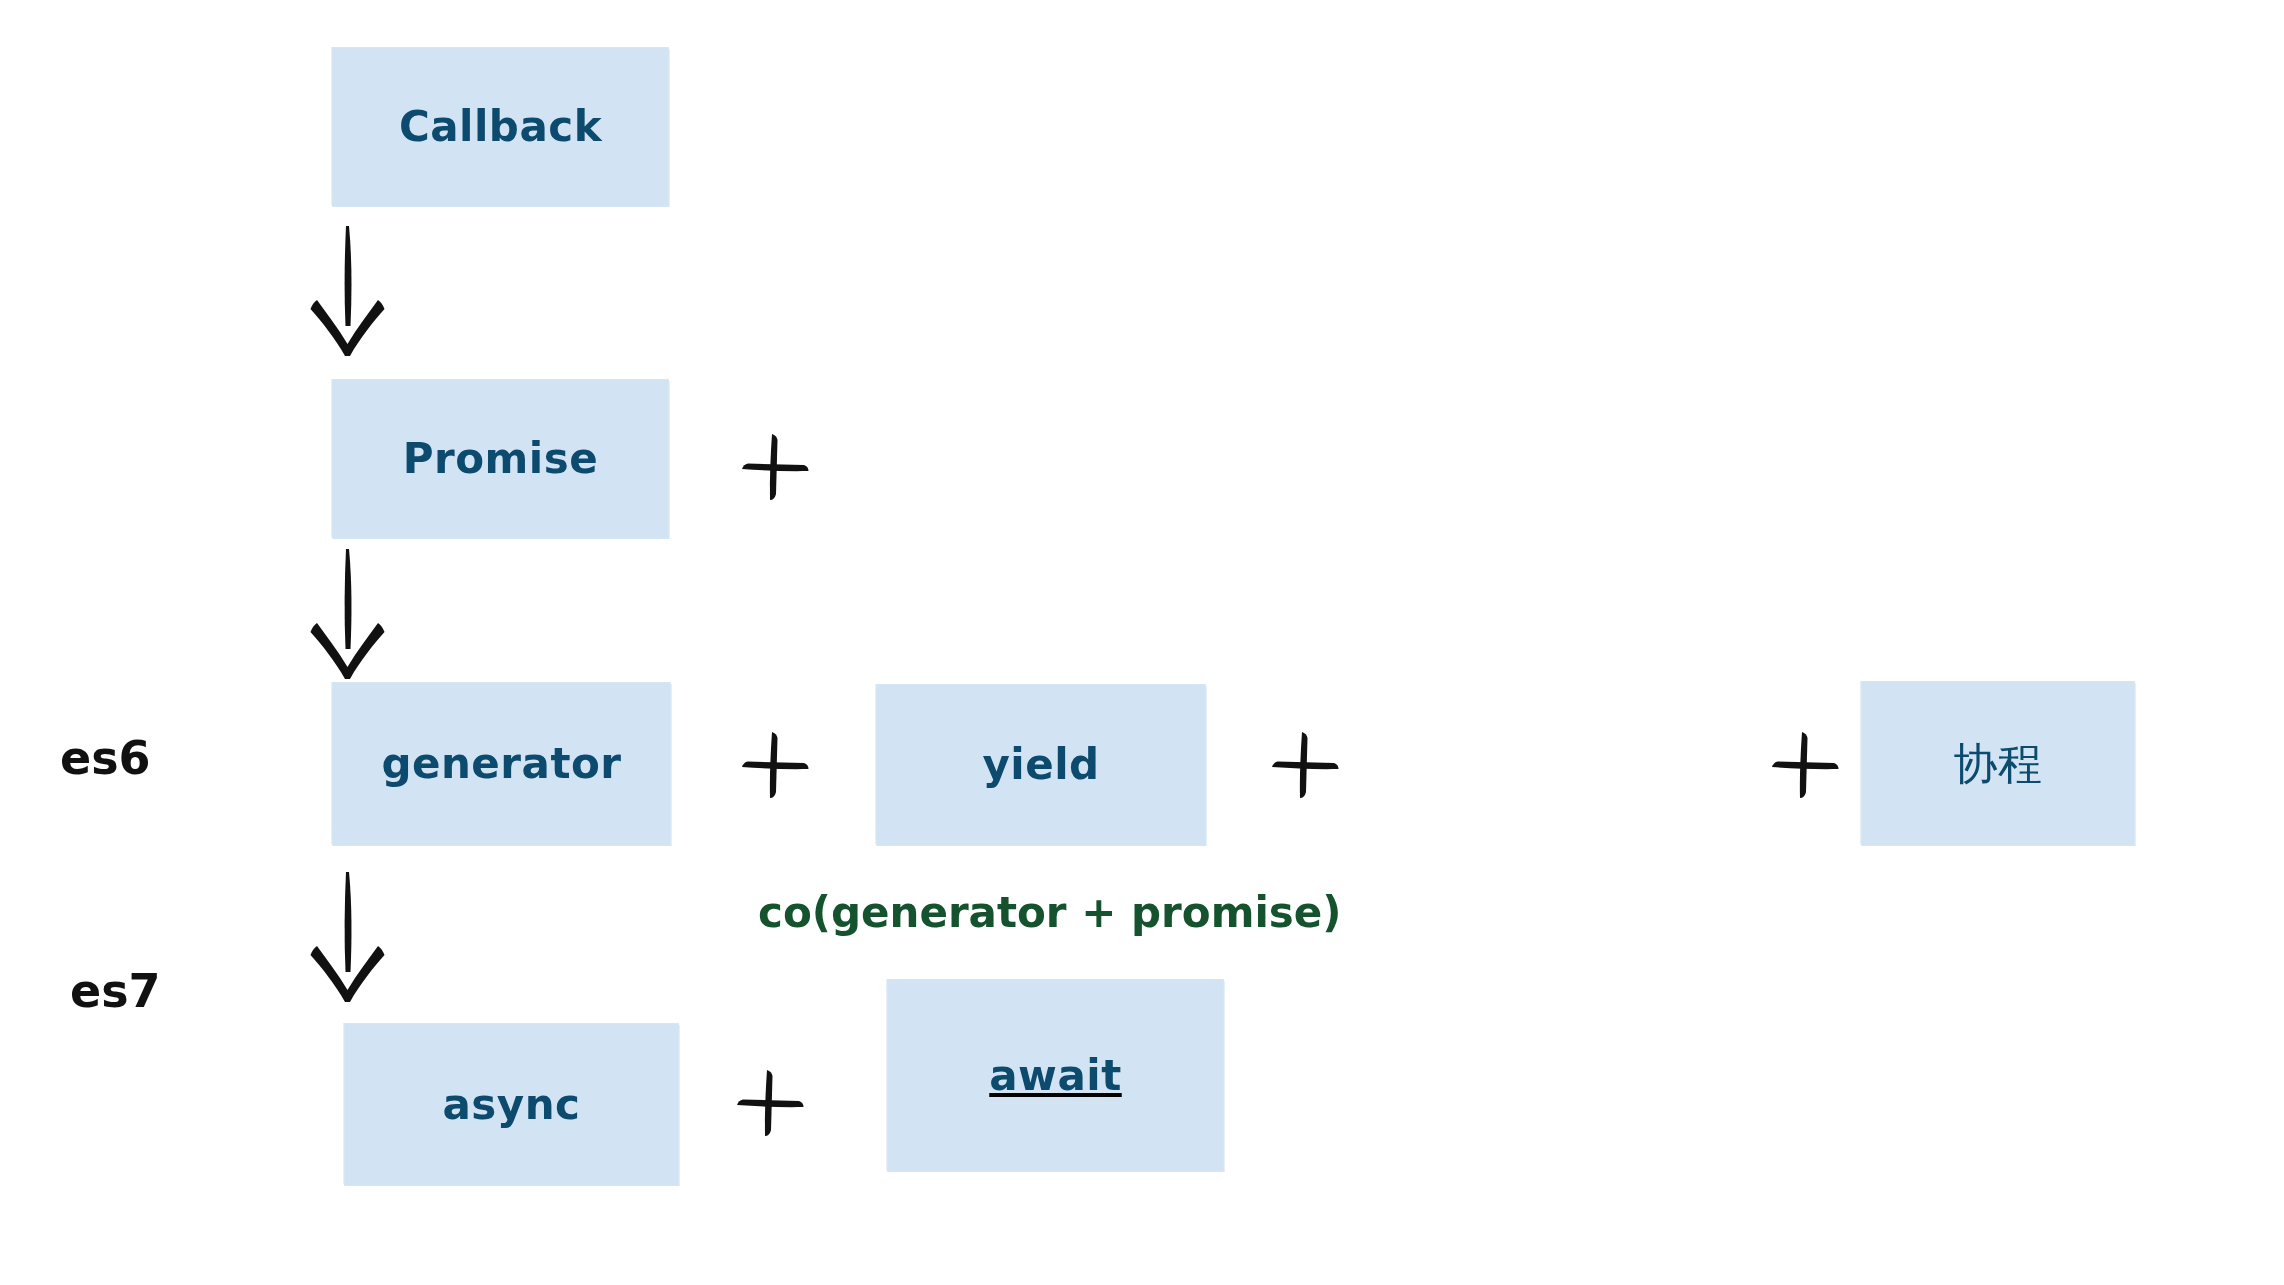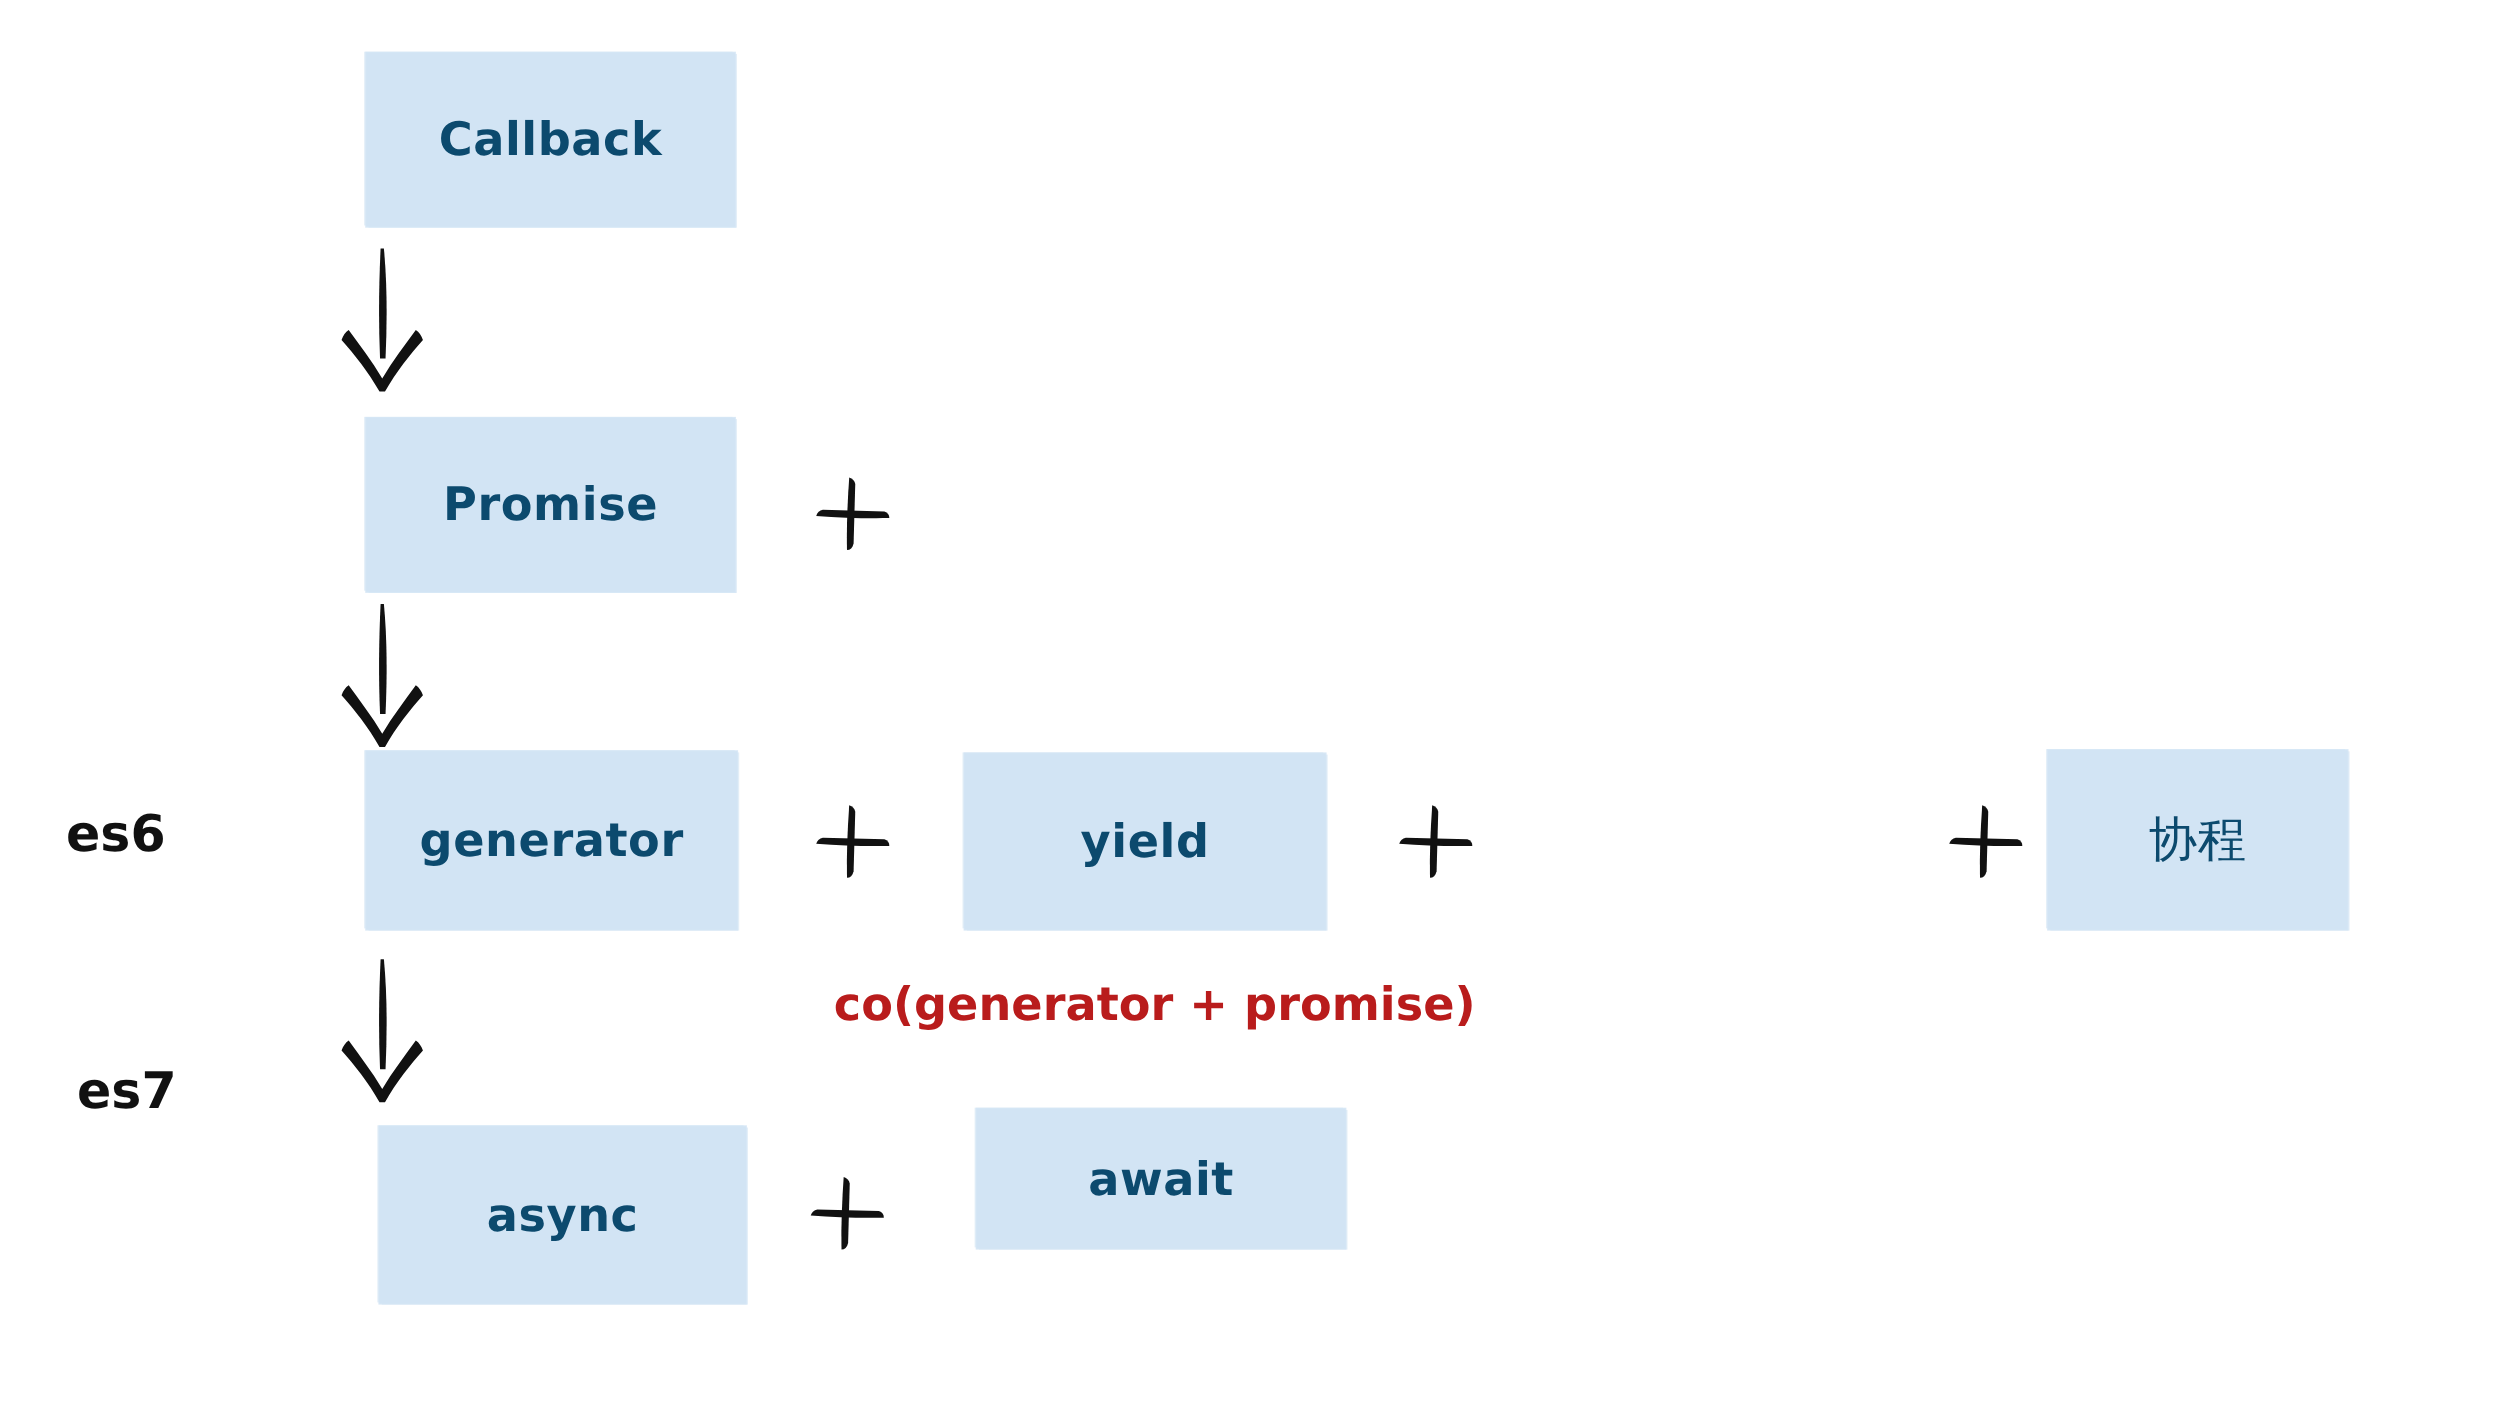--- a/index.html
+++ b/index.html
@@ -75,21 +75,21 @@
     height: 140px;
   }
   .arrow svg { display: block; width: 100%; height: 100%; }
 
   
   .caption {
     position: absolute;
     font-family: "DejaVu Sans", sans-serif;
     font-weight: bold;
     font-size: 42px;
-    color: #b91c1c;
+    color: #14532d;
     white-space: nowrap;
     line-height: 1;
   }
 </style>
 </head>
 <body>
 
 <div id="canvas">
 
   <div class="era-label" style="left:60px; top:735px;">es6</div>
@@ -175,16 +175,16 @@
     <span class="node-label">async</span>
   </div>
 
   <div class="plus" style="left:735px; top:1068px;">
     <svg viewBox="0 0 70 70" xmlns="http://www.w3.org/2000/svg">
       <path d="M32 2 C35 3, 37 5, 37.5 8 L36 62 C35 66, 33 68, 30 68 C29.5 46, 30.5 24, 32 2 Z" fill="#111111"></path>
       <path d="M2 37 C3 34, 5 32, 8 31.5 L64 33 C67 34, 68.5 36, 68.5 39 C46 39.5, 24 38.5, 2 37 Z" fill="#111111"></path>
     </svg>
   </div>
 
-  <div class="node" style="left:888px; top:1008px; width:335px; height:127px;">
+  <div class="node" style="left:888px; top:980px; width:335px; height:191px;text-decoration:underline;">
     <span class="node-label">await</span>
   </div>
 </div>
 
 </body></html>

